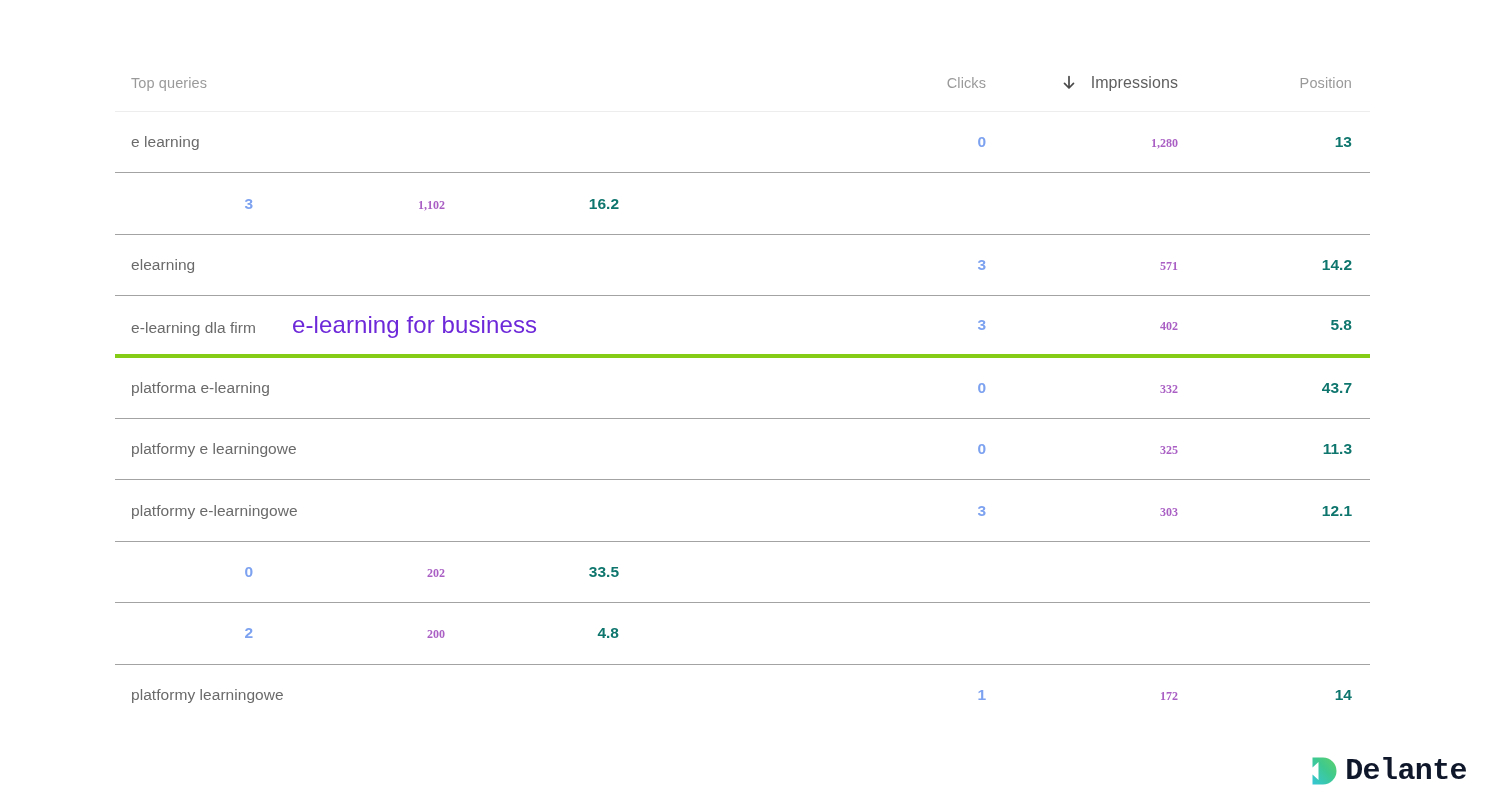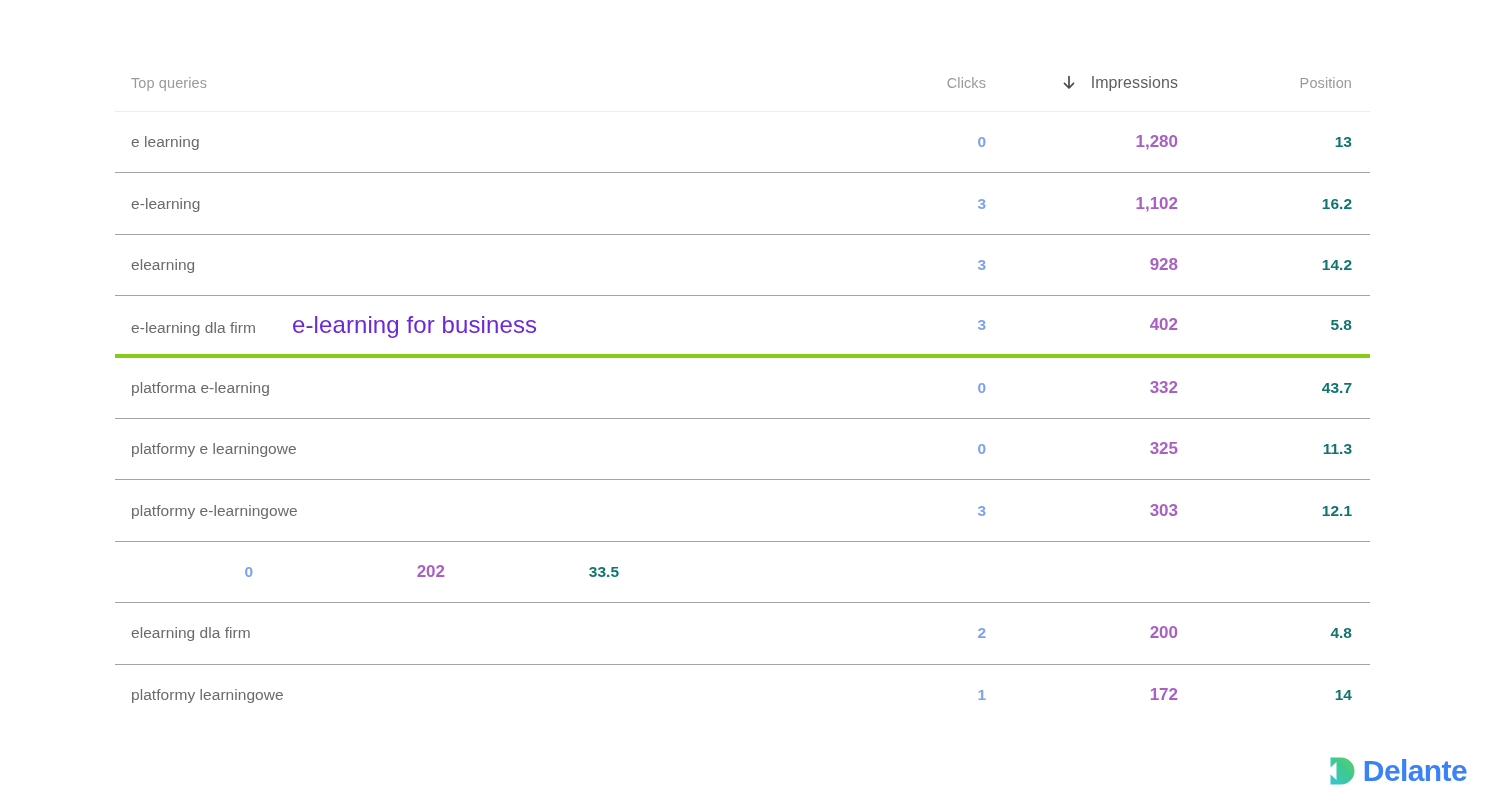--- a/index.html
+++ b/index.html
@@ -97,37 +97,37 @@
     letter-spacing: .05px;
   }
 
   .q-note {
     color: #6d28d9;
     font-size: 24px;
     letter-spacing: .1px;
   }
 
   .v-clicks { color: #7da2f0; font-size: 15.5px; font-weight: 600; }
-  .v-impr   { color: #a95fc4; font-size: 17px; font-weight: 600; }
+  .v-impr   { color: #a95fc4; font-size: 12px; font-weight: 600; font-family: Liberation Serif, serif; }
   .v-pos    { color: #0f766e; font-size: 15.5px; font-weight: 600; }
 
   
   #logo {
     position: absolute;
     right: 28px;
     bottom: 16px;
     display: flex;
     align-items: center;
   }
   #logo-mark { display: block; }
   #logo-word {
-    font-family: Liberation Sans, sans-serif;
+    font-family: Liberation Mono, monospace;
     font-size: 30px;
     font-weight: 700;
-    color: #3b82f6;
+    color: #0f172a;
     letter-spacing: -0.6px;
     margin-left: 7px;
     line-height: 1;
   }
 </style>
 </head>
 <body>
 
 <div id="frame">
   <div id="card">
@@ -157,33 +157,30 @@
       <div id="rows">
           <div class="row">
             <div class="c-query">
               <span class="q-text">e learning</span>
             </div>
             <div class="c-clicks"><span class="v-clicks">0</span></div>
             <div class="c-impr"><span class="v-impr">1,280</span></div>
             <div class="c-pos"><span class="v-pos">13</span></div>
           </div>
           <div class="row">
-            <div class="c-query">
-              <span class="q-text">e-learning</span>
-            </div>
             <div class="c-clicks"><span class="v-clicks">3</span></div>
             <div class="c-impr"><span class="v-impr">1,102</span></div>
             <div class="c-pos"><span class="v-pos">16.2</span></div>
           </div>
           <div class="row">
             <div class="c-query">
               <span class="q-text">elearning</span>
             </div>
             <div class="c-clicks"><span class="v-clicks">3</span></div>
-            <div class="c-impr"><span class="v-impr">928</span></div>
+            <div class="c-impr"><span class="v-impr">571</span></div>
             <div class="c-pos"><span class="v-pos">14.2</span></div>
           </div>
           <div class="row green-sep">
             <div class="c-query">
               <span class="q-text">e-learning dla firm</span>
               <span class="q-note">e-learning for business</span>
             </div>
             <div class="c-clicks"><span class="v-clicks">3</span></div>
             <div class="c-impr"><span class="v-impr">402</span></div>
             <div class="c-pos"><span class="v-pos">5.8</span></div>
@@ -211,23 +208,20 @@
             <div class="c-clicks"><span class="v-clicks">3</span></div>
             <div class="c-impr"><span class="v-impr">303</span></div>
             <div class="c-pos"><span class="v-pos">12.1</span></div>
           </div>
           <div class="row">
             <div class="c-clicks"><span class="v-clicks">0</span></div>
             <div class="c-impr"><span class="v-impr">202</span></div>
             <div class="c-pos"><span class="v-pos">33.5</span></div>
           </div>
           <div class="row">
-            <div class="c-query">
-              <span class="q-text">elearning dla firm</span>
-            </div>
             <div class="c-clicks"><span class="v-clicks">2</span></div>
             <div class="c-impr"><span class="v-impr">200</span></div>
             <div class="c-pos"><span class="v-pos">4.8</span></div>
           </div>
           <div class="row last">
             <div class="c-query">
               <span class="q-text">platformy learningowe</span>
             </div>
             <div class="c-clicks"><span class="v-clicks">1</span></div>
             <div class="c-impr"><span class="v-impr">172</span></div>

